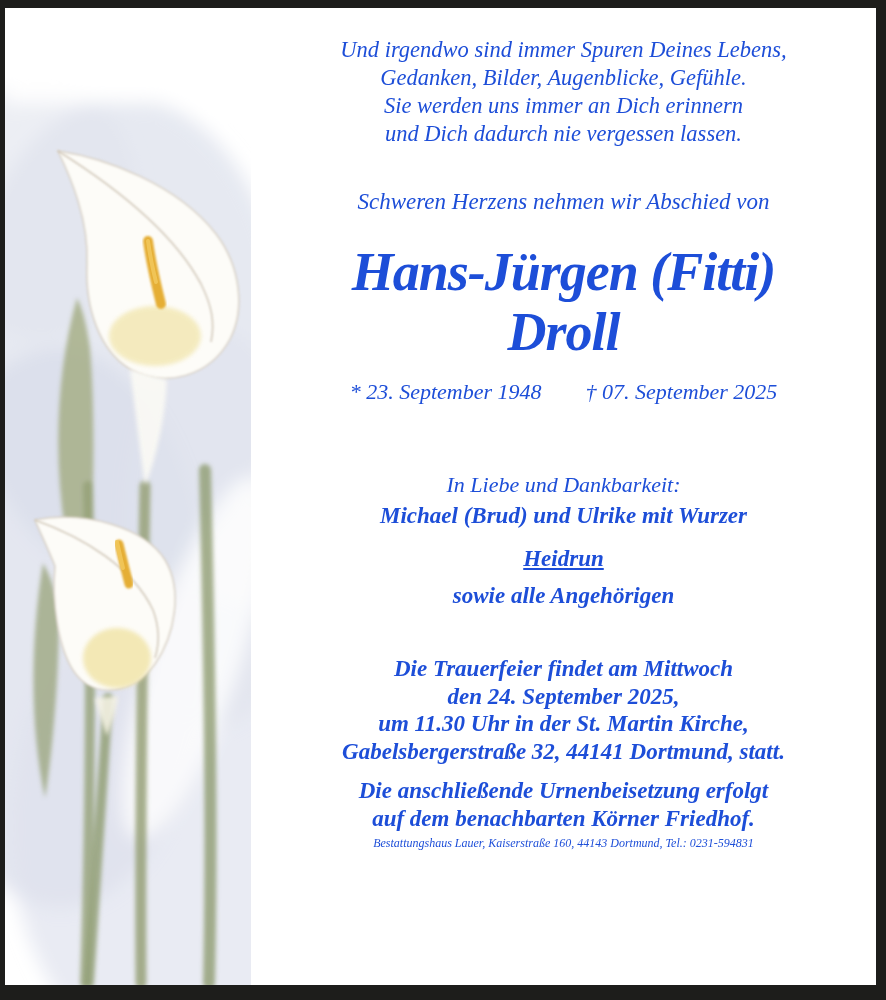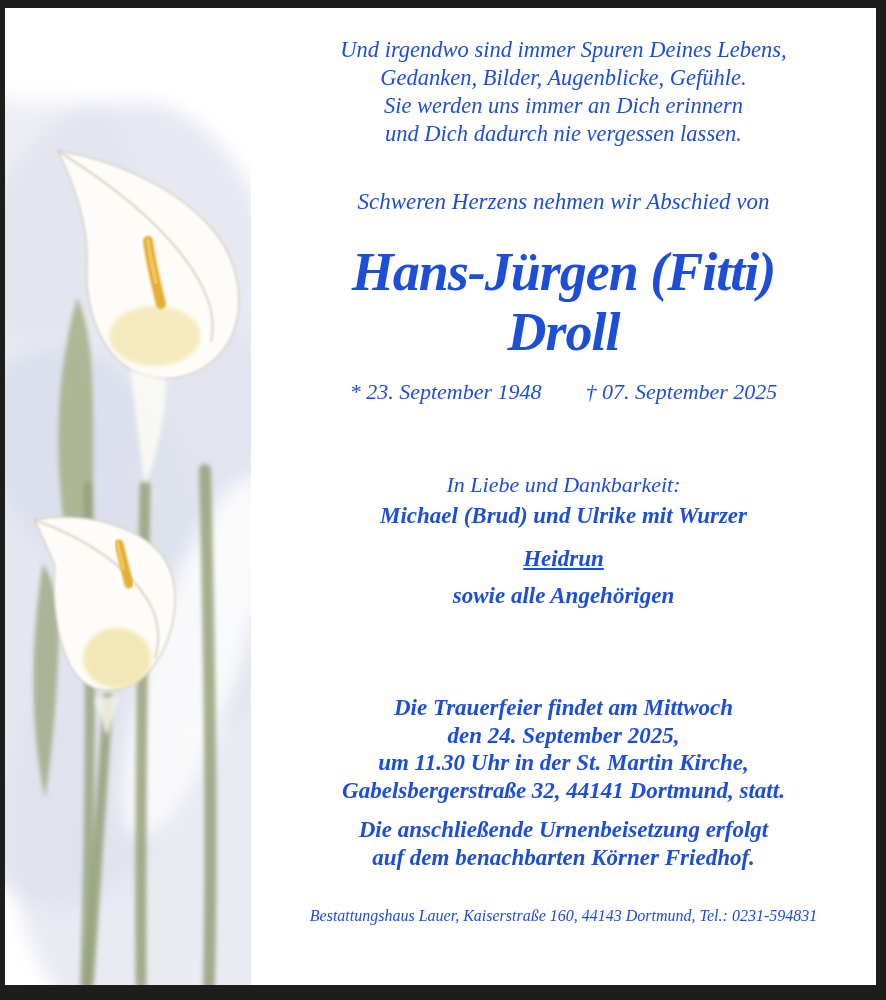--- a/index.html
+++ b/index.html
@@ -86,34 +86,33 @@
   .m3 { margin-top: 16px; text-decoration: underline; }
   .m4 { margin-top: 10px; }
   .paw {
     display: inline-block;
     width: 16px;
     height: 15px;
     margin-left: 2px;
     vertical-align: 2px;
   }
   .service {
-    margin-top: 85px;
+    margin-top: 46px;
     font-weight: bold;
     font-size: 23px;
     line-height: 27.5px;
   }
   .burial {
     margin-top: 12px;
     font-weight: bold;
     font-size: 23px;
     line-height: 27.5px;
   }
   .footer-line {
-    margin-top: 34px;
-    font-size: 16px;
+    font-size: 12px;
     line-height: 22px;
     white-space: nowrap;
   }
 </style>
 </head>
 <body>
 
 <div class="card">
 
   <div class="artwork">

